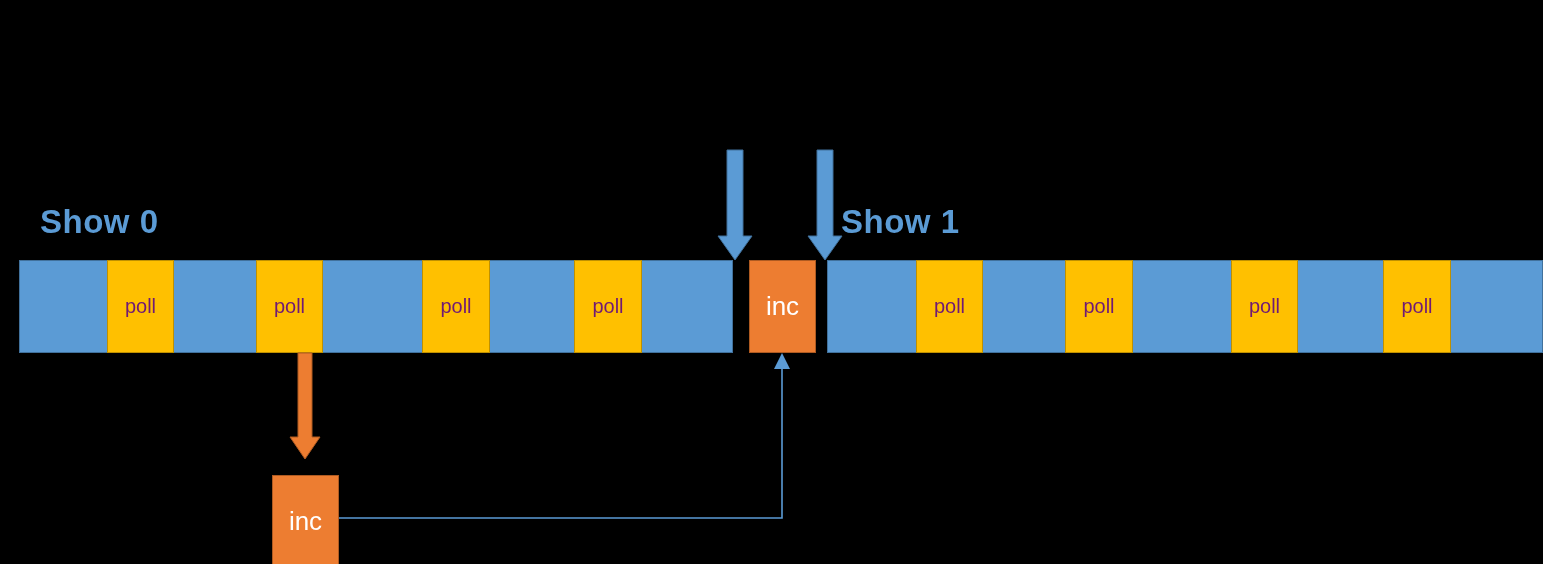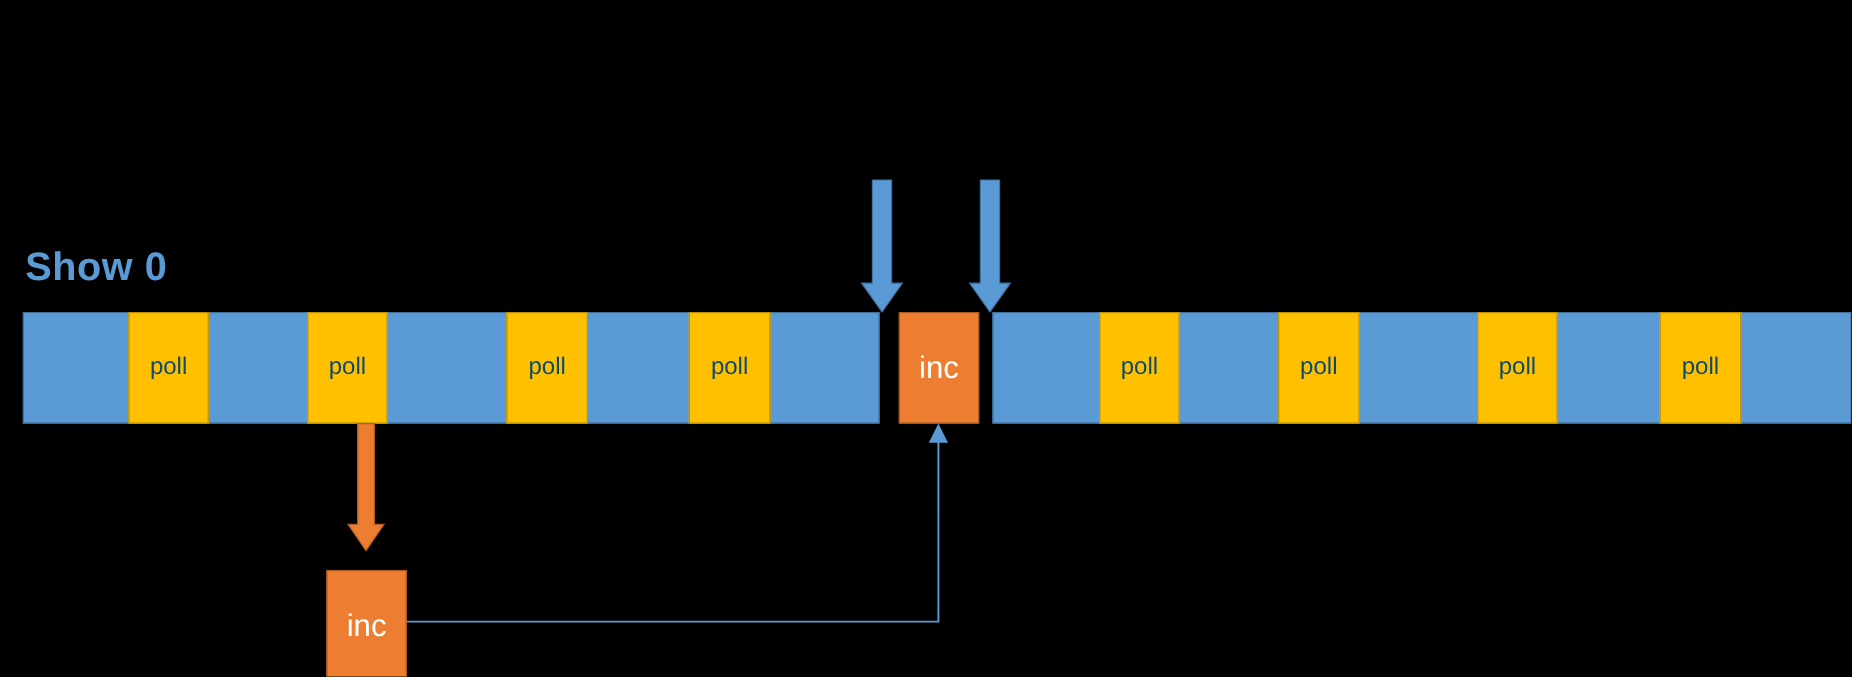--- a/index.html
+++ b/index.html
@@ -22,21 +22,21 @@
     box-sizing: border-box;
   }
   .cell-poll {
     position: absolute;
     background: #FFC000;
     border: 1px solid #BF9000;
     box-sizing: border-box;
     display: flex;
     align-items: center;
     justify-content: center;
-    color: #0c4a6e;
+    color: #701a75;
     font-size: 20px;
     font-family: "Liberation Sans", sans-serif;
   }
   .cell-inc {
     position: absolute;
     background: #ED7D31;
     border: 1px solid #AE5A21;
     box-sizing: border-box;
     display: flex;
     align-items: center;
@@ -57,22 +57,23 @@
   .arrow-svg {
     position: absolute;
     overflow: visible;
   }
 </style>
 </head>
 <body>
 
 <div id="canvas">
 
-  <div class="show-label" id="label-show-0" style="left:21px; top:203px;">Show 0</div>
+  <div class="show-label" id="label-show-0" style="left:40px; top:203px;">Show 0</div>
 
+  <div class="show-label" id="label-show-1" style="left:841px; top:203px;">Show 1</div>
 
   <div class="bar" id="bar-left" style="left:19px; top:260px; width:714px; height:93px;"></div>
 
   <div class="bar" id="bar-right" style="left:827px; top:260px; width:716px; height:93px;"></div>
 
   <div class="cell-poll" style="left:107px; top:260px; width:67px; height:93px;">poll</div>
   <div class="cell-poll" style="left:256px; top:260px; width:67px; height:93px;">poll</div>
   <div class="cell-poll" style="left:422px; top:260px; width:68px; height:93px;">poll</div>
   <div class="cell-poll" style="left:574px; top:260px; width:68px; height:93px;">poll</div>
 

